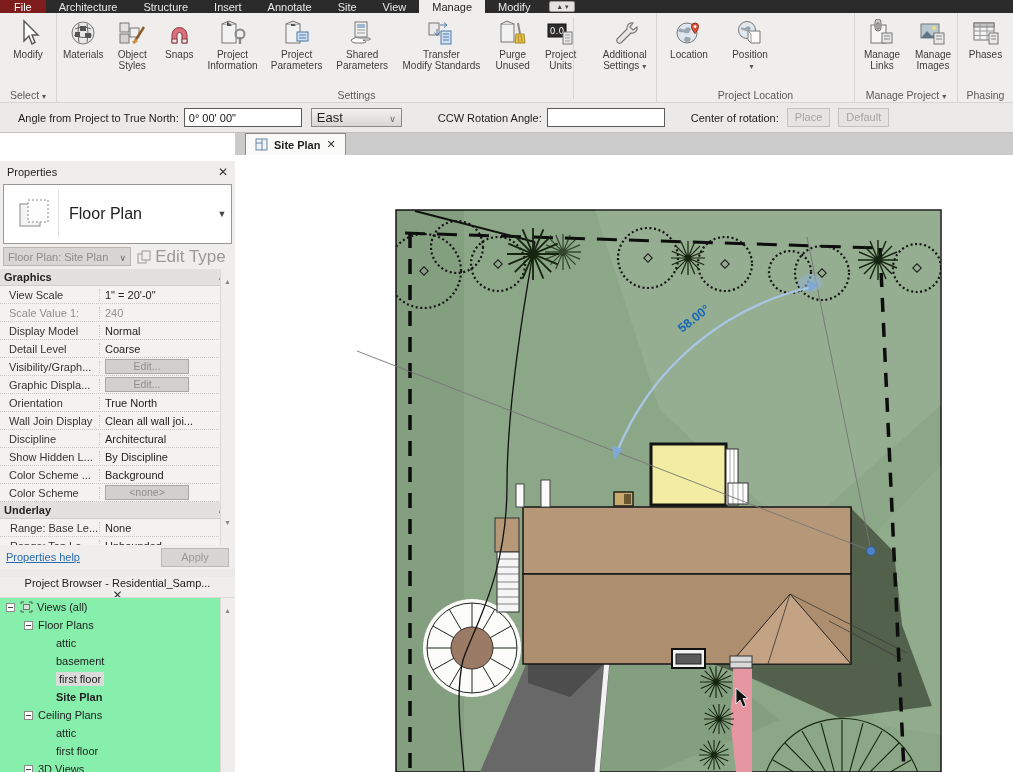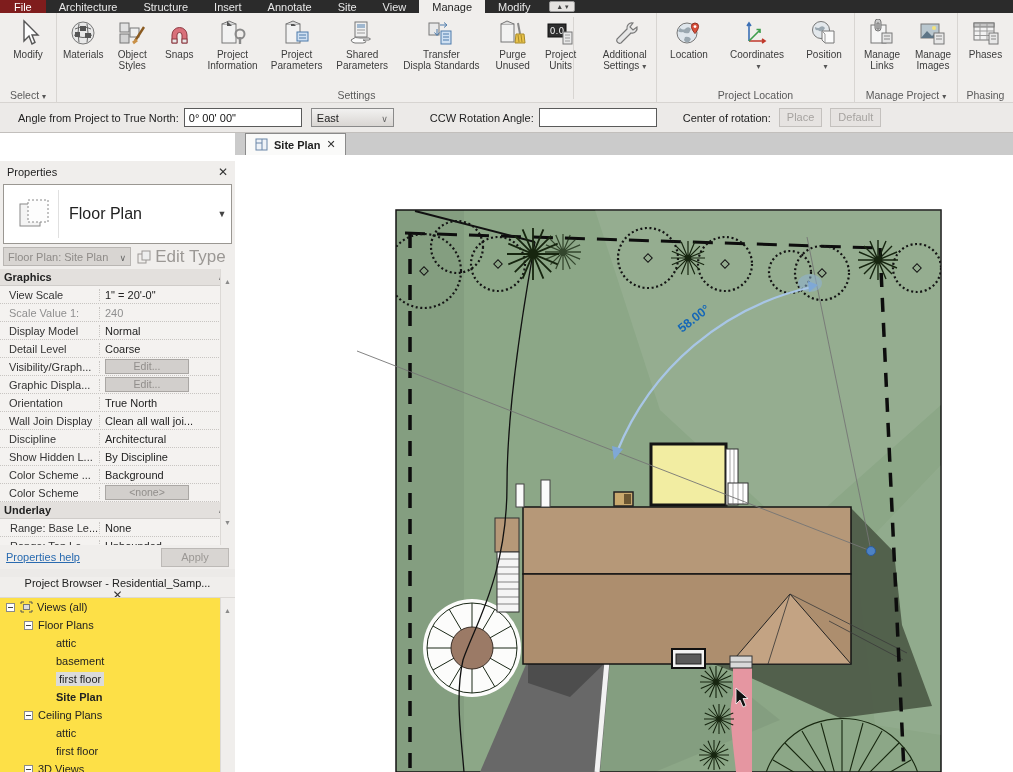--- a/index.html
+++ b/index.html
@@ -27,22 +27,22 @@
   .rbtn{display:flex; flex-direction:column; align-items:center; height:73px; padding-top:2px; cursor:default;}
   .ricon{height:32px; display:flex; align-items:center; justify-content:center;}
   .rlab{font-size:10px; color:#3c3c3c; text-align:center; line-height:11px; white-space:nowrap;}
   .sep-inner{position:absolute; top:4px; bottom:4px; width:1px; background:#d8d5d2;}
 
   
   .optbar{height:30px; background:#eceae8; border-bottom:1px solid #c2bfbc; display:flex; align-items:center; font-size:11px; color:#222;}
   .optbar .lab{margin-left:18px; white-space:nowrap;}
   .txtinput{width:118px; height:19px; background:#fff; border:1px solid #5a5a5a; font-size:11px; padding:0 4px;
     margin-left:5px; font-family:inherit; color:#111;}
-  .combo{width:83px; height:19px; margin-left:9px; background:linear-gradient(#f2f1f0,#d9d6d3); border:1px solid #8a8a8a;
-    display:flex; align-items:center; justify-content:space-between; padding:0 5px; font-size:11px;}
+  .combo{width:91px; height:19px; margin-left:9px; background:linear-gradient(#f2f1f0,#d9d6d3); border:1px solid #8a8a8a;
+    display:flex; align-items:center; justify-content:space-between; padding:0 5px; font-size:13px;}
   .graybtn{height:19px; padding:0 7px; margin-left:8px; background:#e6e3e1; border:1px solid #c4c1be; color:#a6a3a0; font-size:11px; line-height:17px;}
 
   
   .main{display:flex; height:639px;}
   .leftcol{width:235px; background:#f0eeec; display:flex; flex-direction:column;margin-top:28px;}
 
   .pal-head{height:22px; display:flex; align-items:center; justify-content:space-between; padding:0 7px; font-size:11px; color:#222;}
   .xbtn{font-size:12px; color:#333; line-height:1;}
 
   .typesel{margin:1px 3px 2px 3px; height:60px; background:#fff; border:1px solid #9a9792; display:flex; align-items:center;}
@@ -66,21 +66,21 @@
   .psection .sx{font-size:8px; color:#555; letter-spacing:-1px;}
   .pscroll{position:absolute; right:0; top:0; bottom:0; width:15px; background:#f0eeec; border-left:1px solid #dcd9d6; text-align:center;}
   .pscroll .upArr{position:absolute; top:1px; left:3px;}
   .pscroll .dnArr{position:absolute; bottom:16px; left:3px;}
   .palfoot{height:24px; display:flex; align-items:center; justify-content:space-between; padding:0 6px;}
   .plink{font-size:11px; color:#2a6bb0; text-decoration:underline;}
   .applybtn{width:68px; height:19px; background:#d8d5d2; border:1px solid #bcb9b6; color:#9b9895; font-size:11px; text-align:center; line-height:17px;}
 
   .gap7{height:8px; background:#eceae8;}
   .brw-head{height:20px; display:flex; align-items:center; justify-content:space-between; padding:0 7px; font-size:11px; color:#222; background:#f0eeec;flex-direction:column;}
-  .tree{position:relative; flex:1; background:#fde047; overflow:hidden; border-top:1px solid #dcd9d6;}
+  .tree{position:relative; flex:1; background:#86efac; overflow:hidden; border-top:1px solid #dcd9d6;}
   .titem{height:18px; display:flex; align-items:center; font-size:11px; color:#222; white-space:nowrap;}
   .titem .twist{width:9px; height:9px; border:1px solid #8a8a8a; background:#fff; margin-right:5px; position:relative; flex:none;}
   .titem .twist::after{content:""; position:absolute; left:1px; right:1px; top:3px; height:1px; background:#444;}
   .ind0{padding-left:6px;} .ind1{padding-left:24px;} .ind2{padding-left:56px;}
   .titem.sel .tlab{background:#dbdbdb; padding:1px 3px;}
   .titem.bold{font-weight:bold;}
   .tscroll{position:absolute; right:0; top:0; bottom:0; width:15px; background:#f0eeec; border-left:1px solid #dcd9d6;}
   .tscroll .upArr{position:absolute; top:1px; left:3px;}
 
   
@@ -202,21 +202,21 @@
         <div class="rbtn" style="width:95px">
           <span class="ricon">
             <svg width="34" height="28">
                 <rect x="5" y="4" width="10" height="12" fill="#e9e9e9" stroke="#777"></rect>
                 <path d="M16 6 l6 0 M20 3.5 l3 2.5 -3 2.5" stroke="#4d7bab" fill="none"></path>
                 <rect x="17" y="12" width="10" height="13" fill="#cfe0f2" stroke="#4d7bab"></rect>
                 <path d="M19 15 h6 M19 18 h6 M19 21 h6" stroke="#4d7bab"></path>
                 <path d="M13 10 l0 6 M10.5 13.5 l2.5 3 2.5 -3" stroke="#4d7bab" fill="none"></path>
               </svg>
           </span>
-          <span class="rlab"><span>Transfer</span><br><span>Displa Standards</span></span>
+          <span class="rlab"><span>Transfer</span><br><span>Modify Standards</span></span>
         </div>
         <div class="rbtn" style="width:49px">
           <span class="ricon">
             <svg width="30" height="28">
                 <rect x="3" y="5" width="13" height="18" fill="#f2f2f2" stroke="#777"></rect>
                 <path d="M3 5 l6 -3 7 3" fill="#dcdcdc" stroke="#777"></path>
                 <path d="M20 4 l2 11" stroke="#8a8a8a" stroke-width="2"></path>
                 <path d="M18 15 l8 0 1 9 -10 0 z" fill="#e8c24a" stroke="#a88a2a"></path>
                 <path d="M20 16 l1 7 M23 16 l1 7" stroke="#a88a2a"></path>
               </svg>
@@ -251,30 +251,20 @@
         <div class="rbtn" style="width:58px">
           <span class="ricon">
             <svg width="30" height="28">
                 <circle cx="13" cy="14" r="10" fill="#dfe6ec" stroke="#777"></circle>
                 <path d="M6 9 q4 3 6 0 q3 -2 5 1 l-2 4 q-4 1 -6 -1 q-3 1 -5 -1 z M11 18 q4 -1 6 2 l-2 3 q-4 1 -5 -2 z" fill="#9aa7b0"></path>
                 <path d="M21 4 a3.6 3.6 0 0 1 3.6 3.6 c0 2.6 -3.6 7 -3.6 7 s-3.6 -4.4 -3.6 -7 A3.6 3.6 0 0 1 21 4 z" fill="#d94f3a" stroke="#8f2e20"></path>
                 <circle cx="21" cy="7.6" r="1.4" fill="#fff"></circle>
               </svg>
           </span>
           <span class="rlab"><span>Location</span><br><span></span></span>
-        </div>
-        <div class="rbtn" style="width:70px">
-          <span class="ricon">
-            <svg width="30" height="28">
-                <path d="M7 4 l0 18 M5 7 l2 -3 2 3" stroke="#3b6fb5" stroke-width="1.6" fill="none"></path>
-                <path d="M7 22 l16 0 M20 20 l3 2 -3 2" stroke="#c0392b" stroke-width="1.6" fill="none"></path>
-                <path d="M7 22 l11 -11 M14.5 10.5 l3.5 0 0 3.5" stroke="#3f9e4d" stroke-width="1.6" fill="none"></path>
-              </svg>
-          </span>
-          <span class="rlab"><span>Coordinates</span><br><span class="caret"></span></span>
         </div>
         <div class="rbtn" style="width:56px">
           <span class="ricon">
             <svg width="30" height="28">
                 <circle cx="12" cy="11" r="8.5" fill="#e3e8ec" stroke="#777"></circle>
                 <path d="M6 8 q4 2 5 0 q3 -2 5 1 l-2 3 q-4 1 -5 -1 q-3 1 -3 -3 z" fill="#9aa7b0"></path>
                 <path d="M13 12 l12 0 0 12 -9 0 -3 -3 z" fill="#fbfbfb" stroke="#777"></path>
                 <path d="M13 12 l3 3 0 9" fill="none" stroke="#999"></path>
               </svg>
           </span>

